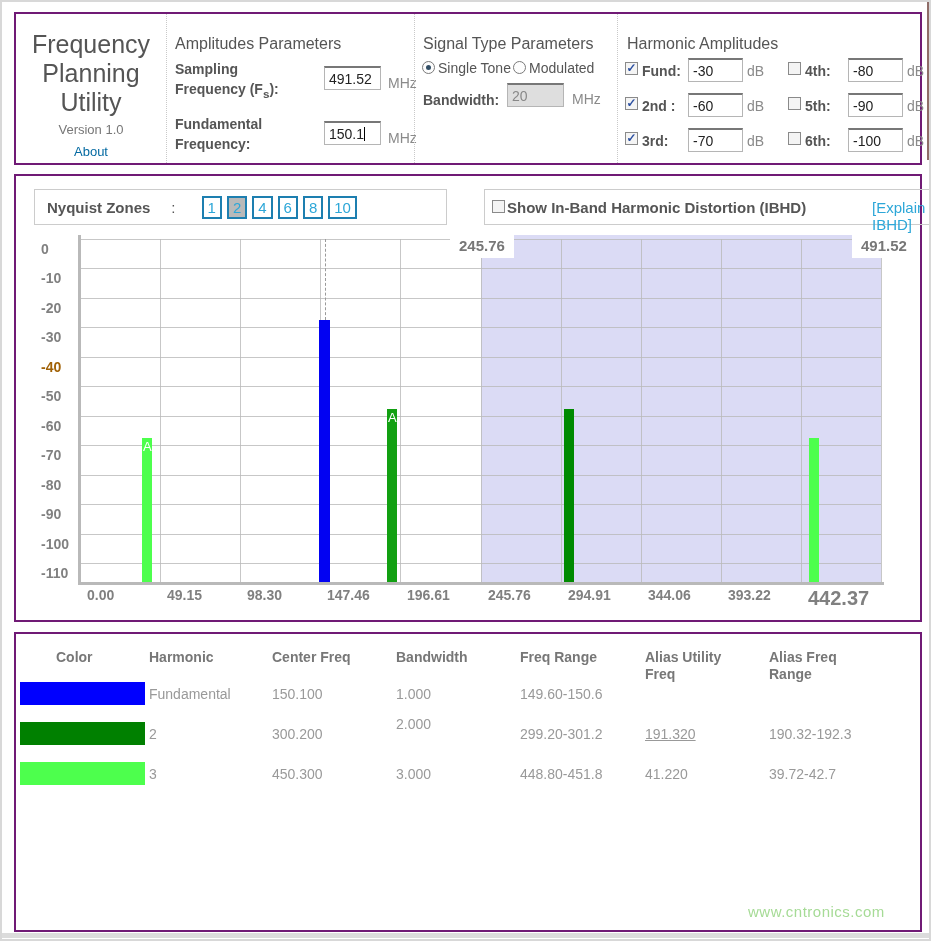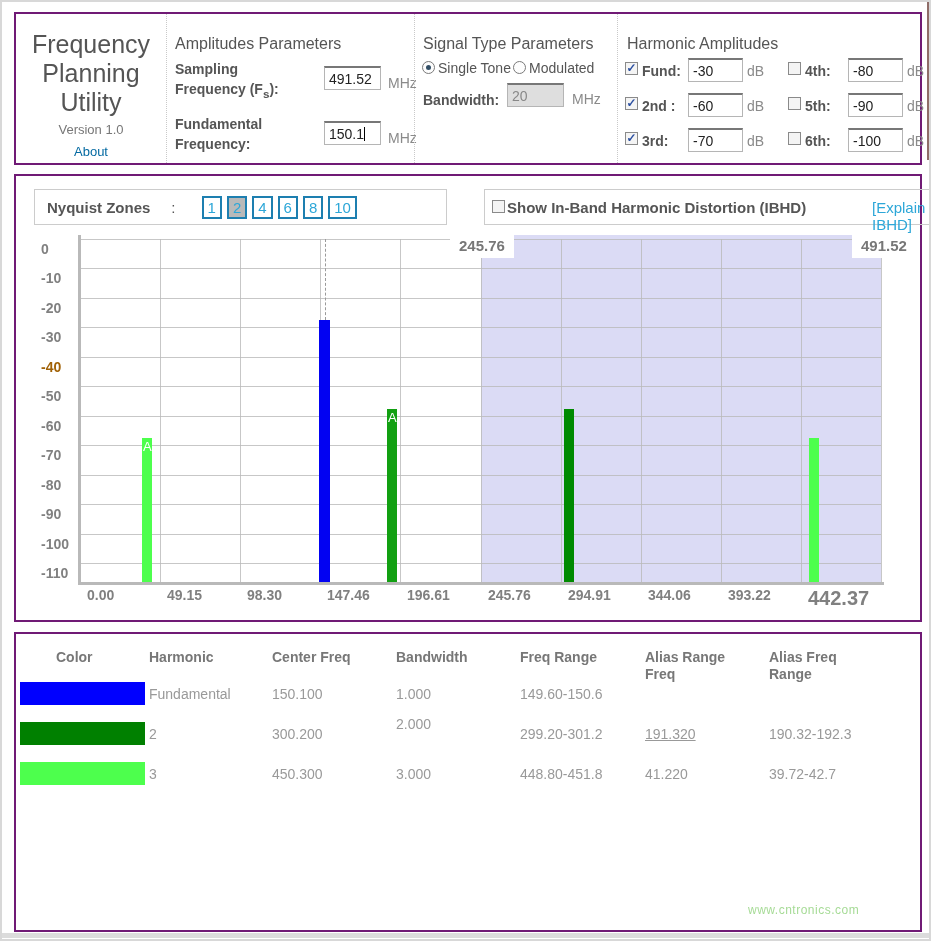--- a/index.html
+++ b/index.html
@@ -43,21 +43,21 @@
   .zone-btn { display:inline-block; min-width:13px; text-align:center; padding:1px 4px;
               border:2px solid #1d7fb0; color:#2da7d8; font-size:15px; background:#fff;
               margin-right:5px; cursor:pointer; }
   .zone-btn.sel { background:#b9b9b9; }
   #ibhd-box { position:absolute; left:468px; top:13px; width:449px; height:36px;
               border:1px solid #ccc; }
   #ibhd-box .cb { left:7px; top:10px; }
   .ibhd-label { position:absolute; left:22px; top:9px; font-size:15px; font-weight:bold; color:#555; }
   .ibhd-link { position:absolute; left:387px; top:9px; font-size:15px; color:#2da7d8; cursor:pointer; }
   .gridline, .axisline, .shade, .bar, .ticklabel, .zonelabel, .marker, .barlabel { position:absolute; }
-  .watermark { position:absolute; left:746px; top:901px; font-size:12px; color:#a6db96;
+  .watermark { position:absolute; left:746px; top:901px; font-size:15px; color:#a6db96;
                letter-spacing:0.5px; }
   .table-head-cell { position:absolute; font-size:14px; font-weight:bold; color:#777; line-height:17px; }
   .table-cell { position:absolute; font-size:14px; color:#999; }
   .swatch { position:absolute; left:4px; width:125px; height:23px; }
   #edge-artifact { position:absolute; right:0; top:0; width:2px; height:158px; background:#8f6d68; }
   #bottom-band { position:absolute; left:0; top:931px; width:100%; height:5px; background:#dcdcdc; }
 </style>
 </head>
 <body>
 
@@ -227,21 +227,21 @@
         <div class="table-head-cell" style="left: 256px; top: 15px;">
           <div>Center Freq</div>
         </div>
         <div class="table-head-cell" style="left: 380px; top: 15px;">
           <div>Bandwidth</div>
         </div>
         <div class="table-head-cell" style="left: 504px; top: 15px;">
           <div>Freq Range</div>
         </div>
         <div class="table-head-cell" style="left: 629px; top: 15px;">
-          <div>Alias Range</div>
+          <div>Alias Utility</div>
           <div>Freq</div>
         </div>
         <div class="table-head-cell" style="left: 753px; top: 15px;">
           <div>Alias Freq</div>
           <div>Range</div>
         </div>
       </div>
     <div id="table-body">
         <div class="swatch" style="top: 48px; background: rgb(0, 0, 255);"></div>
         <div class="table-cell" style="left: 133px; top: 52px;">Fundamental</div>

